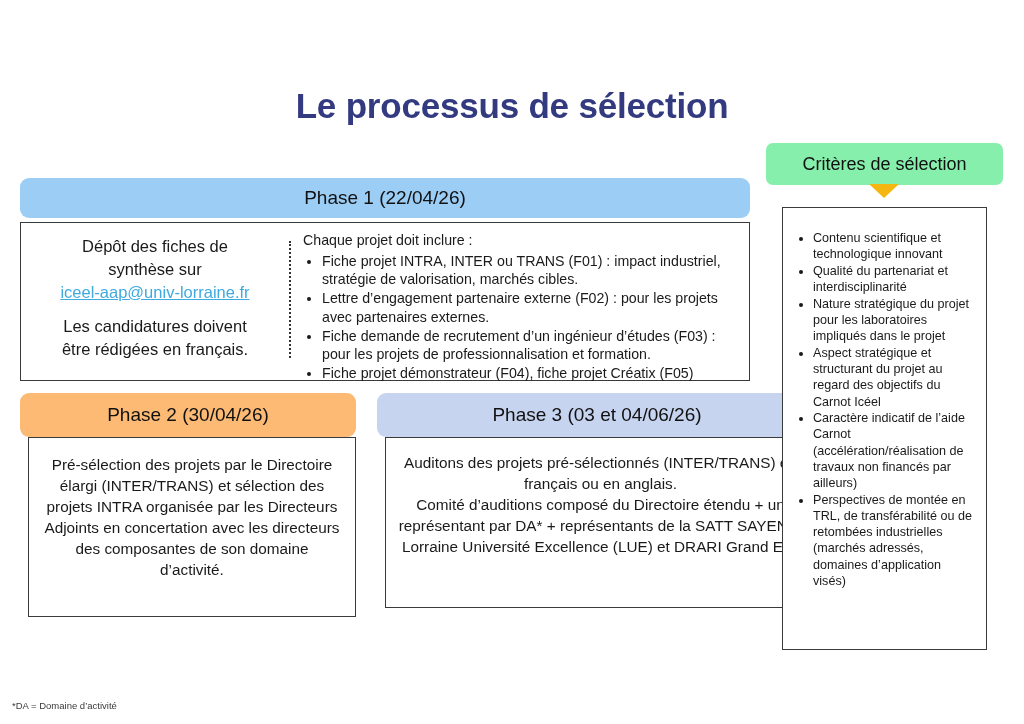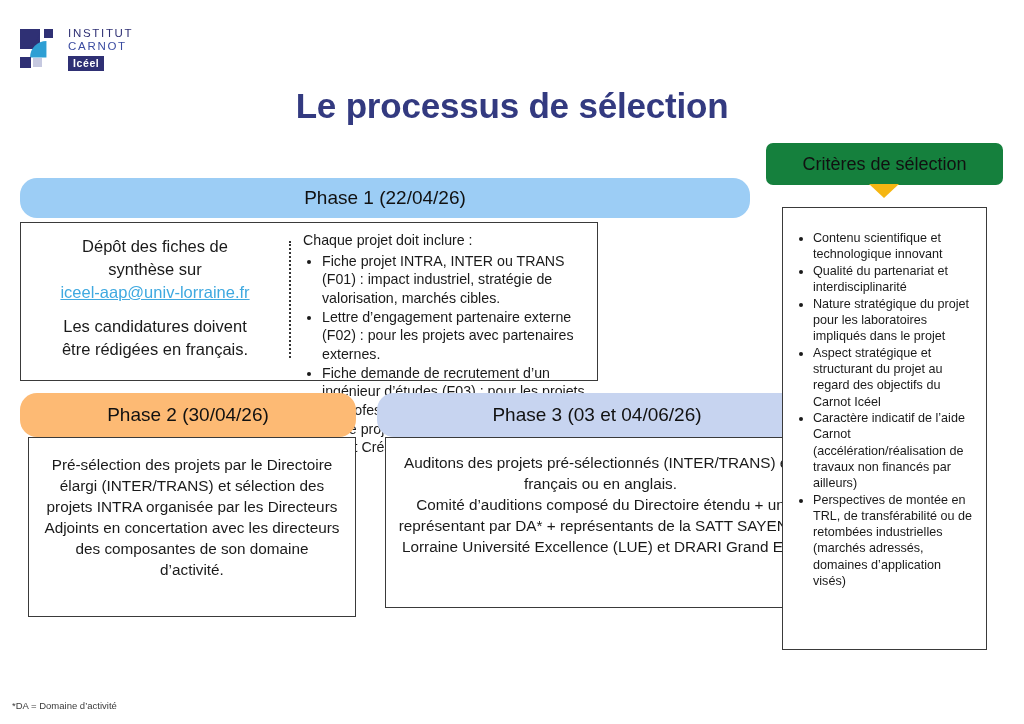--- a/index.html
+++ b/index.html
@@ -73,21 +73,21 @@
     font-weight: bold;
     color: #333a80;
     letter-spacing: -0.2px;
     margin-top: 28px;
   }
 
   
   .phase-header {
     position: absolute;
     box-sizing: border-box;
-    border-radius: 17px;
+    border-radius: 9px;
     text-align: center;
     font-size: 19px;
     color: #111111;
     display: flex;
     align-items: center;
     justify-content: center;
   }
   .phase-body {
     position: absolute;
     box-sizing: border-box;
@@ -99,21 +99,21 @@
   #phase1-header {
     left: 20px;
     top: 178px;
     width: 730px;
     height: 40px;
     background: #9CCDF5;
   }
   #phase1-body {
     left: 20px;
     top: 222px;
-    width: 578px;
+    width: 730px;
     height: 159px;
     display: flex;
   }
   #phase1-left {
     width: 268px;
     box-sizing: border-box;
     padding: 12px 8px 8px 8px;
     text-align: center;
     font-size: 16.5px;
     line-height: 23px;
@@ -181,21 +181,21 @@
     line-height: 21px;
   }
 
   
   #criteria-header {
     position: absolute;
     left: 766px;
     top: 143px;
     width: 237px;
     height: 42px;
-    background: #15803d;
+    background: #86efac;
     border-radius: 7px;
     display: flex;
     align-items: center;
     justify-content: center;
     font-size: 18px;
     color: #111111;
   }
   #criteria-arrow {
     position: absolute;
     left: 869px;
@@ -233,39 +233,20 @@
     top: 700px;
     font-size: 9.5px;
     color: #3a3a3a;
   }
 </style>
 </head>
 <body>
 
 <div id="slide">
 
-  <div id="logo">
-    <svg id="logo-mark" viewBox="0 0 42 42" xmlns="http://www.w3.org/2000/svg">
-      <rect x="0" y="0" width="20" height="20" fill="#2f3074"></rect>
-      <path d="M20 0 A20 20 0 0 1 0 20 L0 0 Z" fill="#ffffff" opacity="0"></path>
-      <path d="M0 0 L20 0 A20 20 0 0 1 0 20 Z" fill="#2f3074"></path>
-      <rect x="0" y="0" width="20" height="20" fill="none"></rect>
-      <path d="M20 20 L20 5 A15 15 0 0 1 35 20 Z" fill="#2e9fd4" opacity="0"></path>
-      <path d="M6 42 L30 4 L38 4 L38 12 L18 42 Z" fill="#ffffff"></path>
-      <path d="M22 42 A20 20 0 0 1 42 22 L42 42 Z" fill="#2e9fd4" transform="translate(-8,-6) scale(0.82)"></path>
-      <rect x="0" y="28" width="11" height="11" fill="#2f3074"></rect>
-      <rect x="24" y="0" width="9" height="9" fill="#2f3074"></rect>
-      <rect x="13" y="29" width="9" height="9" fill="#c6c9e0"></rect>
-    </svg>
-    <div id="logo-text">
-      <span class="logo-word">INSTITUT</span>
-      <span class="logo-word second">CARNOT</span>
-      <span id="logo-badge">Icéel</span>
-    </div>
-  </div>
 
   <div id="title">Le processus de sélection</div>
 
   <div class="phase-header" id="phase1-header">
     <span>Phase 1 (22/04/26)</span>
   </div>
   <div class="phase-body" id="phase1-body">
     <div id="phase1-left">
       <div>Dépôt des fiches de</div>
       <div>synthèse sur</div>

